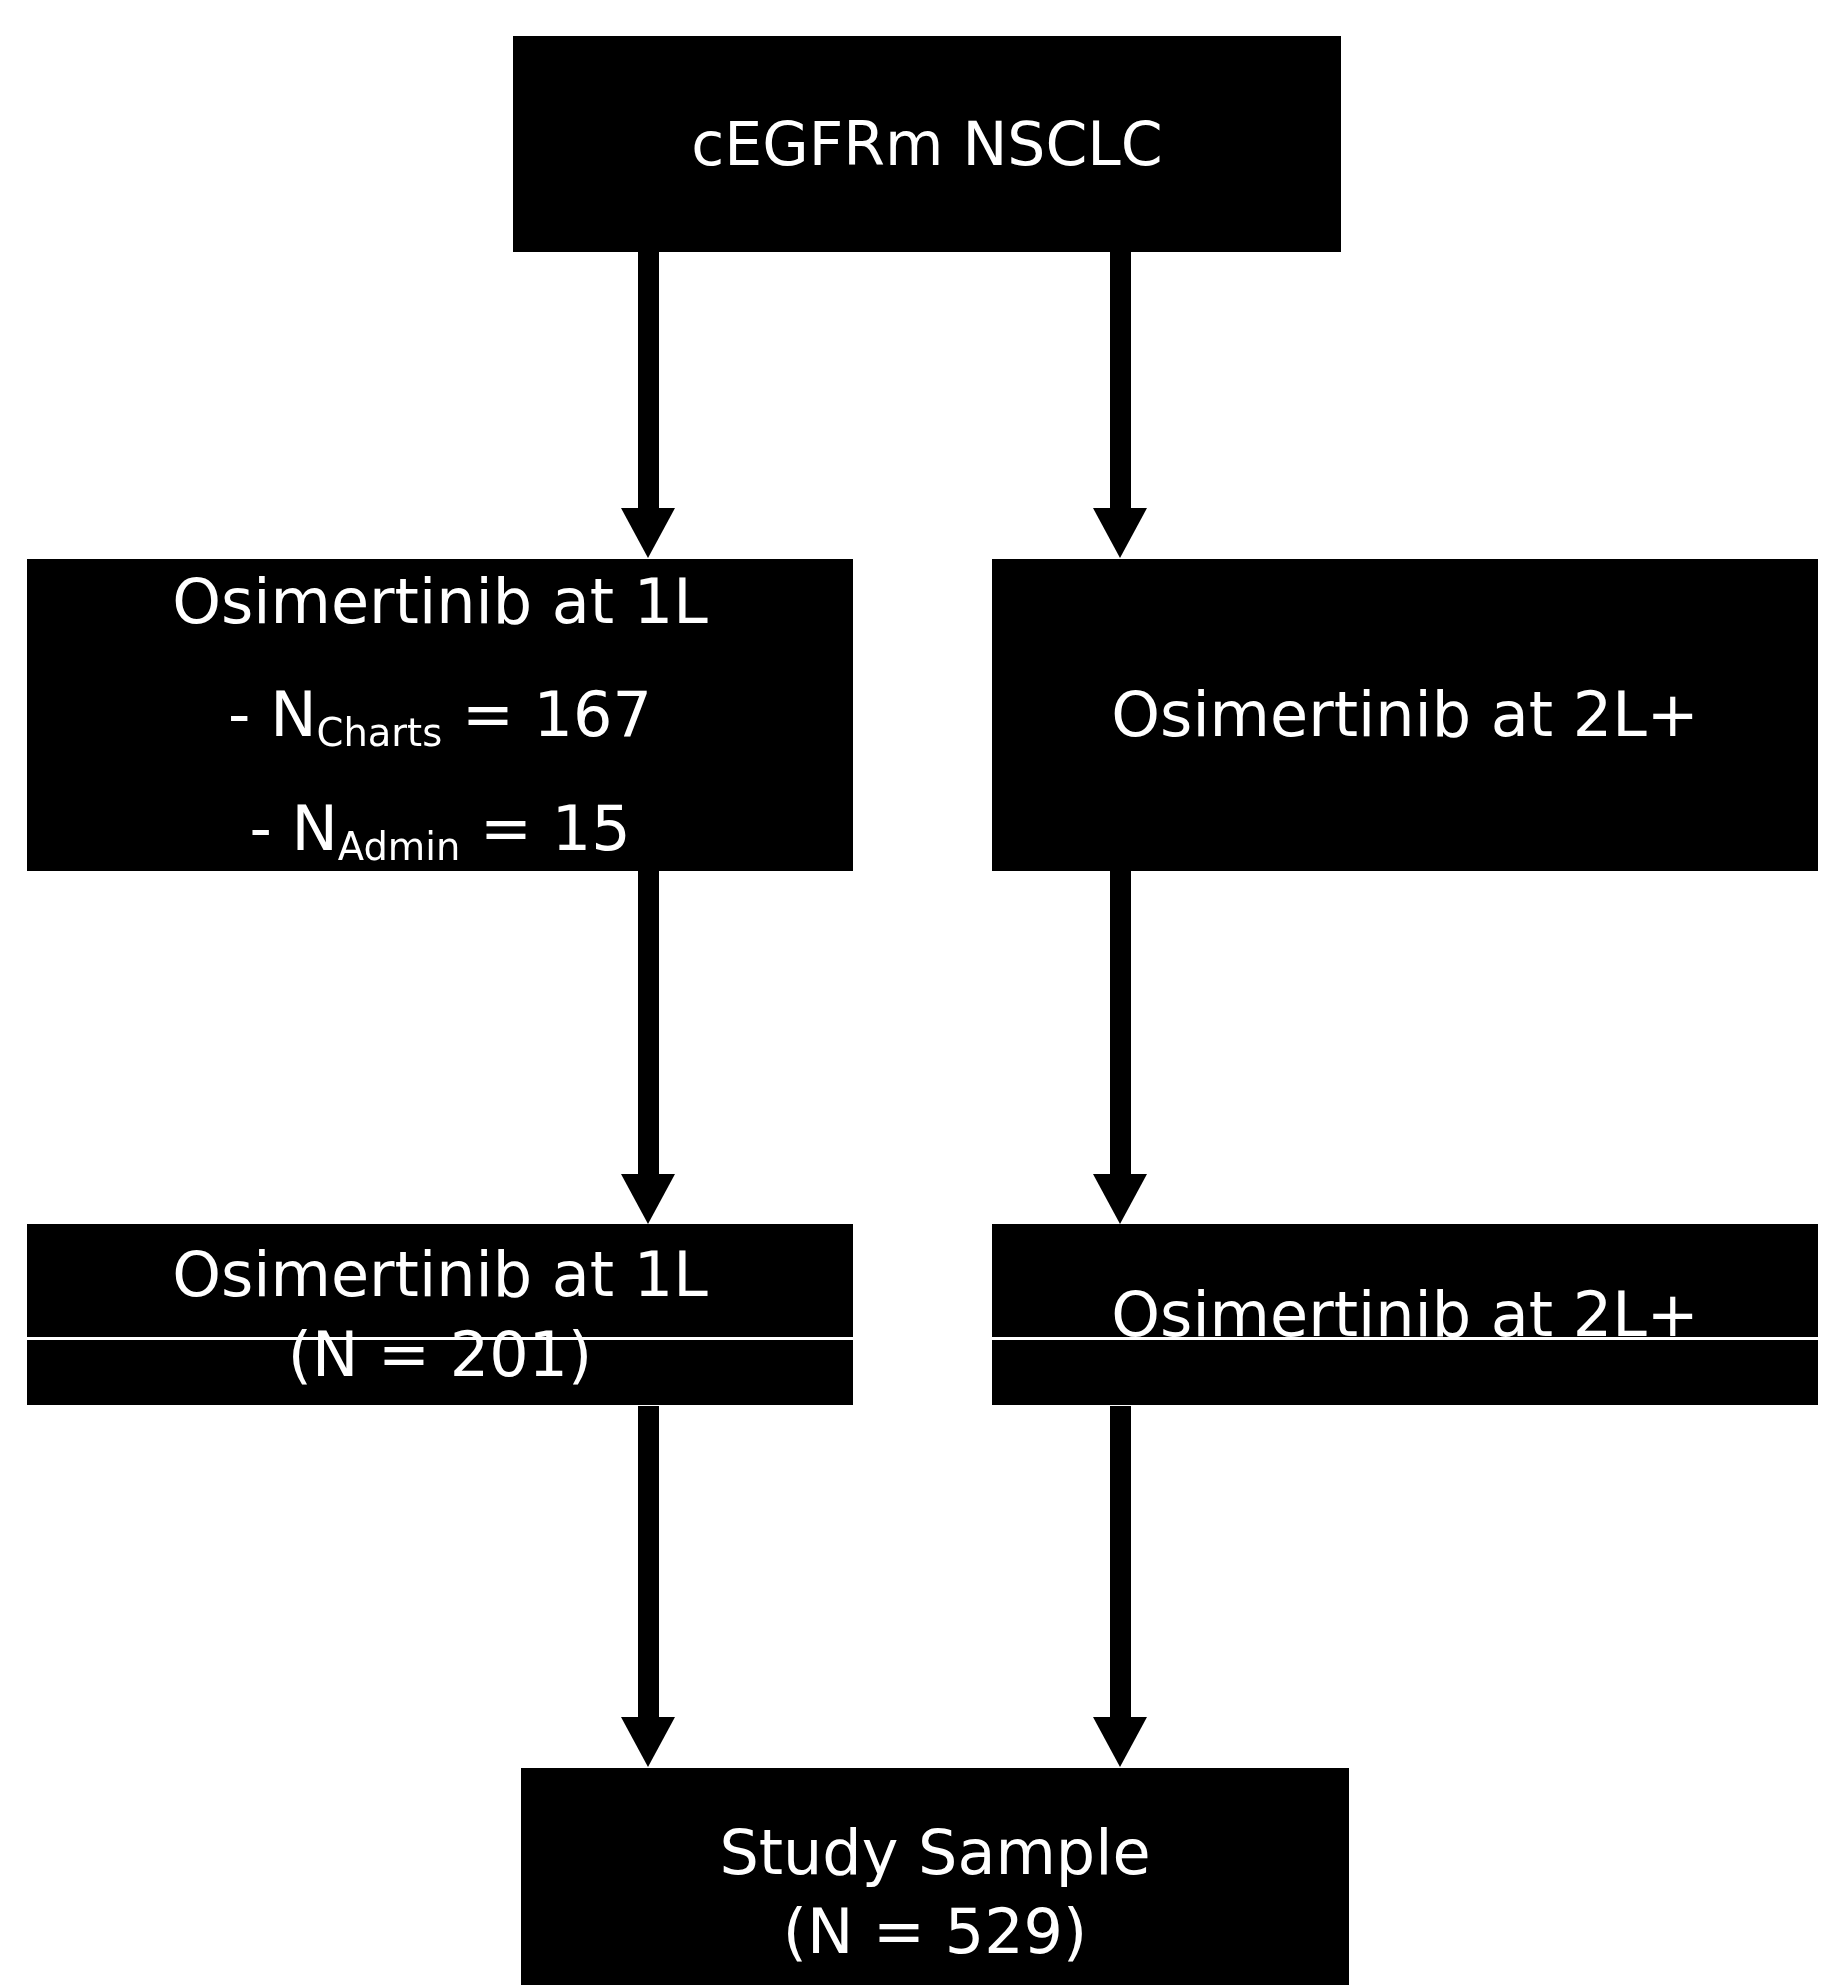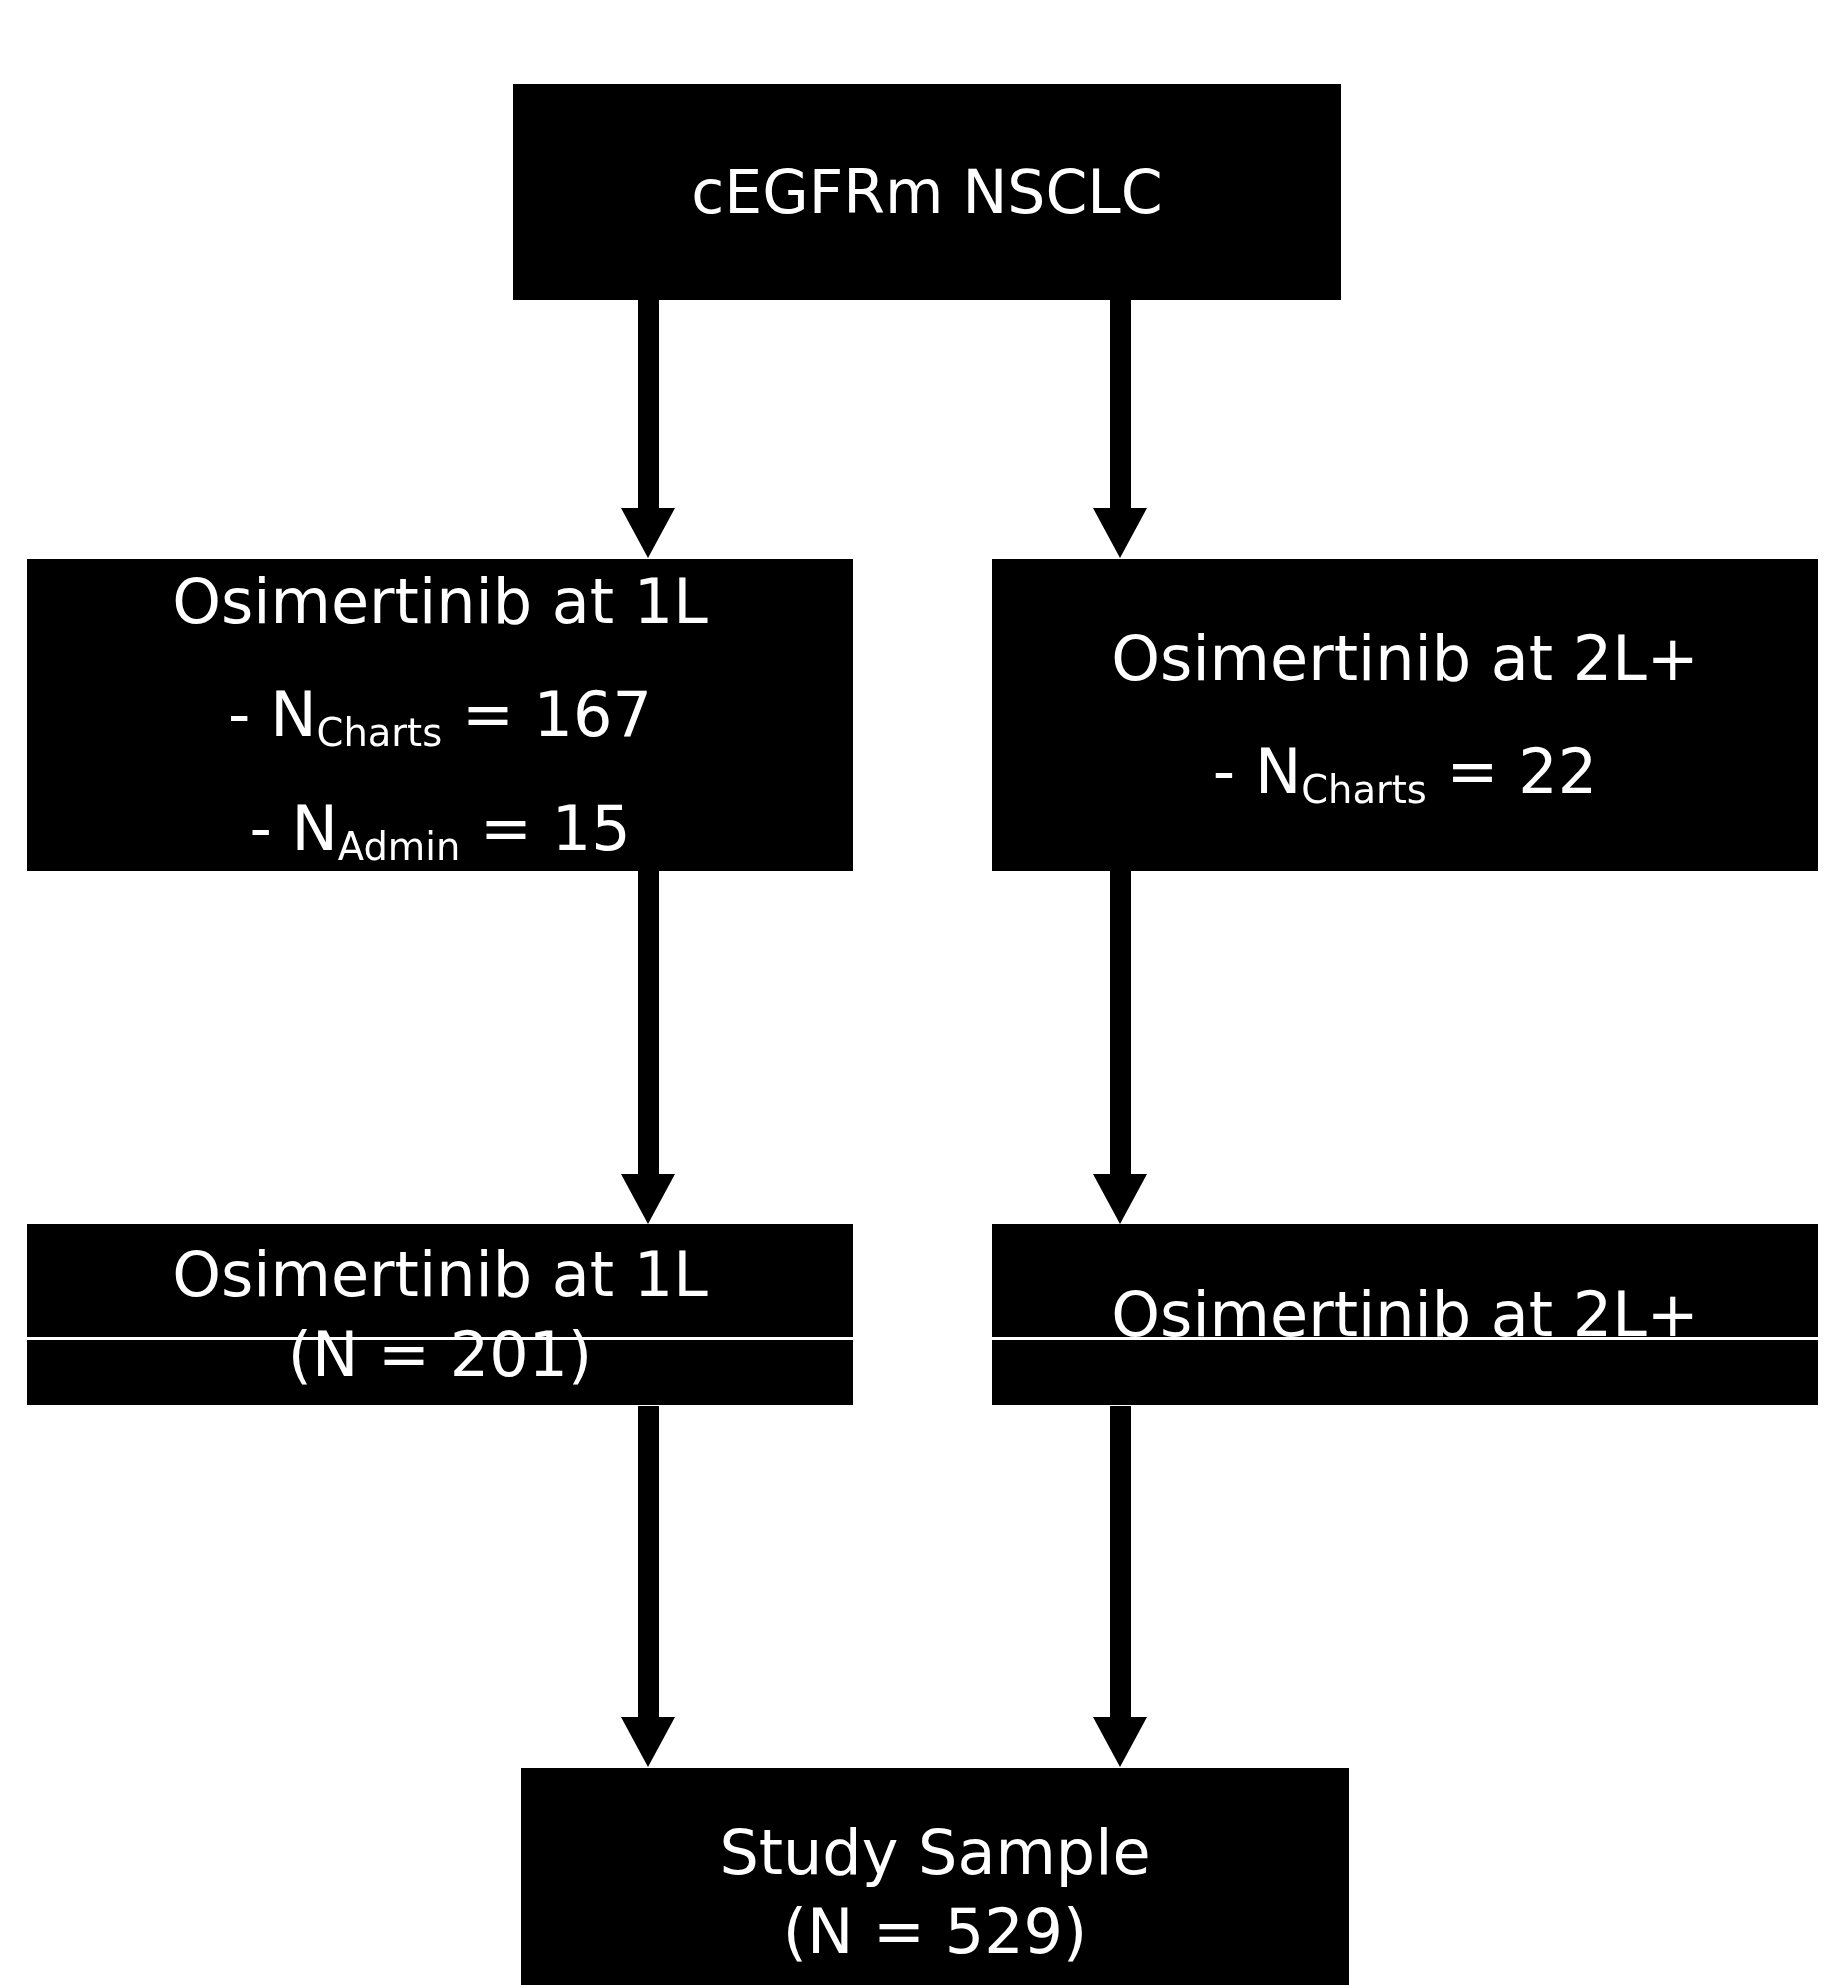--- a/index.html
+++ b/index.html
@@ -30,21 +30,21 @@
     box-sizing: border-box;
     z-index: 3;
   }
   .node .line {
     display: block;
     white-space: nowrap;
     line-height: 1.28;
   }
 
   
-  #node-root      { left: 513px;  top: 36px;   width: 828px;  height: 216px; margin-top: 48px; }
+  #node-root      { left: 513px;  top: 36px;   width: 828px;  height: 216px; }
   #node-1l-counts { left: 27px;   top: 559px;  width: 826px;  height: 312px; }
   #node-2lp-counts{ left: 992px; top: 559px;  width: 826px;  height: 312px; }
   #node-1l-total  { left: 27px;   top: 1224px; width: 826px;  height: 181px; }
   #node-2lp-total { left: 992px; top: 1224px; width: 826px;  height: 181px; }
   #node-sample    { left: 513px;  top: 1768px; width: 828px;  height: 248px; margin-left: 8px; }
 
   
   #node-root      .line { font-size: 60px; }
   #node-1l-counts .line,
   #node-2lp-counts .line { font-size: 62px; }
@@ -143,21 +143,20 @@
   </div>
 
   <div class="node" id="node-1l-counts">
     <span class="line">Osimertinib at 1L</span>
     <span class="line gap"><span>- N</span><sub>Charts</sub> <span>=</span> <span>167</span></span>
     <span class="line gap"><span>- N</span><sub>Admin</sub> <span>=</span> <span>15</span></span>
   </div>
 
   <div class="node" id="node-2lp-counts">
     <span class="line">Osimertinib at 2L+</span>
-    <span class="line gap"><span>- N</span><sub>Charts</sub> <span>=</span> <span>22</span></span>
   </div>
 
   <div class="node" id="node-1l-total">
     <span class="line">Osimertinib at 1L</span>
     <span class="line">(N = 201)</span>
   </div>
 
   <div class="node" id="node-2lp-total">
     <span class="line">Osimertinib at 2L+</span>
   </div>

